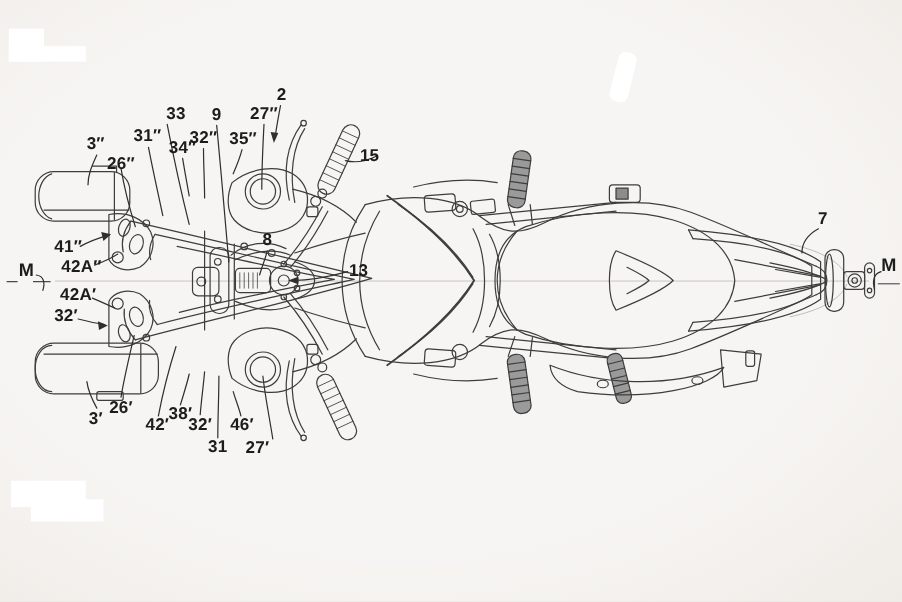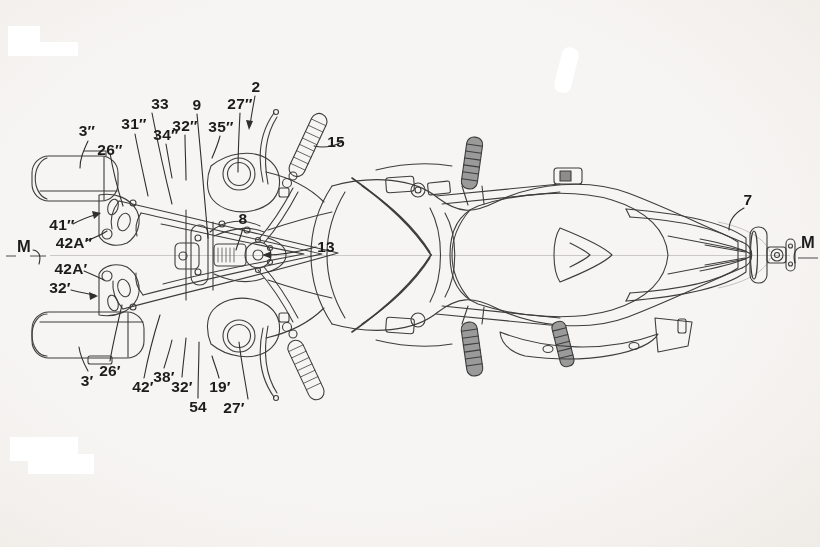--- a/index.html
+++ b/index.html
@@ -294,19 +294,19 @@
   <span class="lbl" style="left:62px;top:225px">41″</span>
   <span class="lbl" style="left:74px;top:243px">42A″</span>
   <span class="lbl lbl-m" style="left:24px;top:246px">M</span>
   <span class="lbl" style="left:71px;top:269px">42A′</span>
   <span class="lbl" style="left:60px;top:288px">32′</span>
   <span class="lbl" style="left:87px;top:381px">3′</span>
   <span class="lbl" style="left:110px;top:371px">26′</span>
   <span class="lbl" style="left:143px;top:387px">42′</span>
   <span class="lbl" style="left:164px;top:377px">38′</span>
   <span class="lbl" style="left:182px;top:387px">32′</span>
-  <span class="lbl" style="left:198px;top:407px">54</span>
-  <span class="lbl" style="left:220px;top:387px">19′</span>
+  <span class="lbl" style="left:198px;top:407px">31</span>
+  <span class="lbl" style="left:220px;top:387px">46′</span>
   <span class="lbl" style="left:234px;top:408px">27′</span>
   <span class="lbl" style="left:748px;top:200px">7</span>
   <span class="lbl lbl-m" style="left:808px;top:242px">M</span>
 
 </div>
 
 </body></html>

